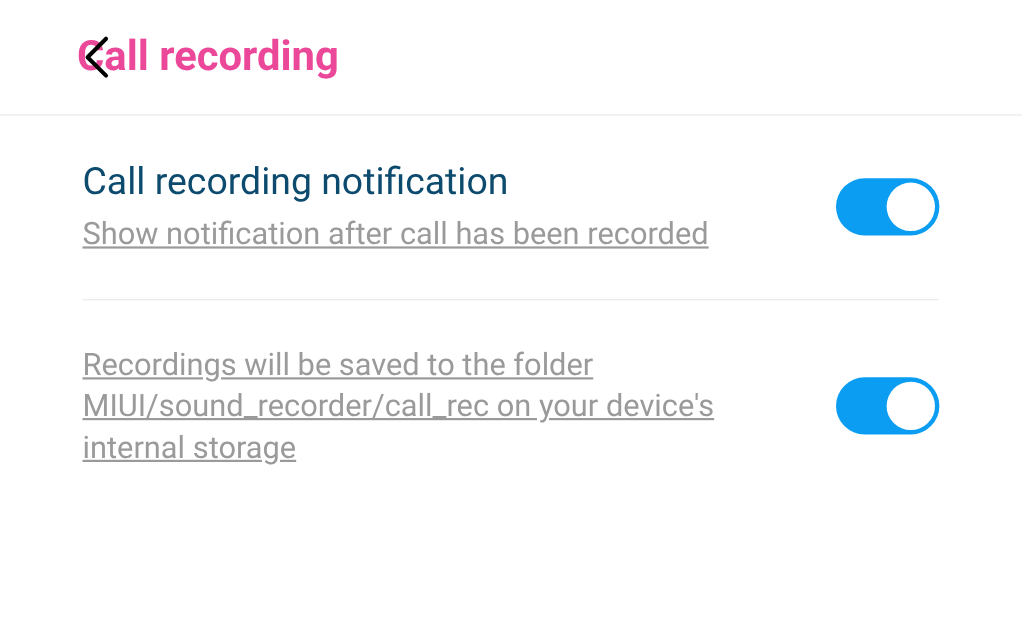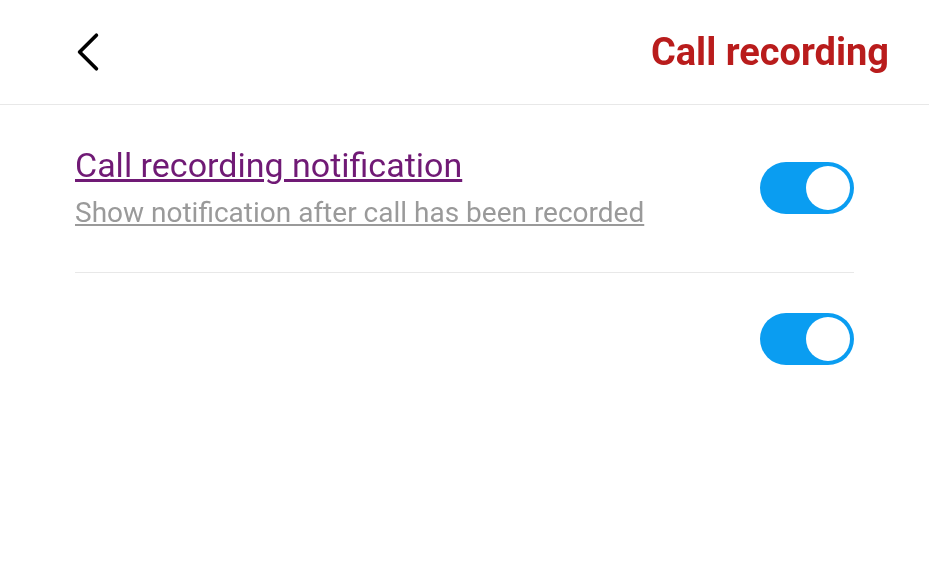--- a/index.html
+++ b/index.html
@@ -30,48 +30,47 @@
       display: flex;
       align-items: center;
       justify-content: center;
     }
     .back-btn svg {
       width: 26px;
       height: 42px;
     }
     .title {
       flex: 1;
-      text-align: right;
+      text-align: left;
       font-size: 38px;
       font-weight: 700;
-      color: #b91c1c;
+      color: #ec4899;
     }
     .settings-list {
       padding: 0 75px;
     }
     .setting-item {
       display: flex;
       align-items: center;
       padding: 40px 0;
       border-bottom: 1px solid #e8e8e8;
     }
     .setting-item:last-child {
       border-bottom: none;
     }
     .setting-text {
       flex: 1;
       padding-right: 40px;
     }
     .setting-label {
       font-size: 34px;
       font-weight: 400;
-      color: #701a75;
+      color: #0c4a6e;
       margin-bottom: 8px;
       line-height: 1.2;
-      text-decoration: underline;
     }
     .setting-desc {
       font-size: 28px;
       color: #9a9a9a;
       line-height: 1.35;
       text-decoration: underline;
     }
     .toggle {
       width: 94px;
       height: 52px;
@@ -110,19 +109,20 @@
       <div class="setting-label">Call recording notification</div>
       <div class="setting-desc">Show notification after call has been recorded</div>
     </div>
     <div class="toggle">
       <div class="toggle-knob"></div>
     </div>
   </div>
 
   <div class="setting-item">
     <div class="setting-text">
+      <div class="setting-desc">Recordings will be saved to the folder MIUI/sound_recorder/call_rec on your device's internal storage</div>
     </div>
     <div class="toggle">
       <div class="toggle-knob"></div>
     </div>
   </div>
 
 </div>
 
 </body></html>

